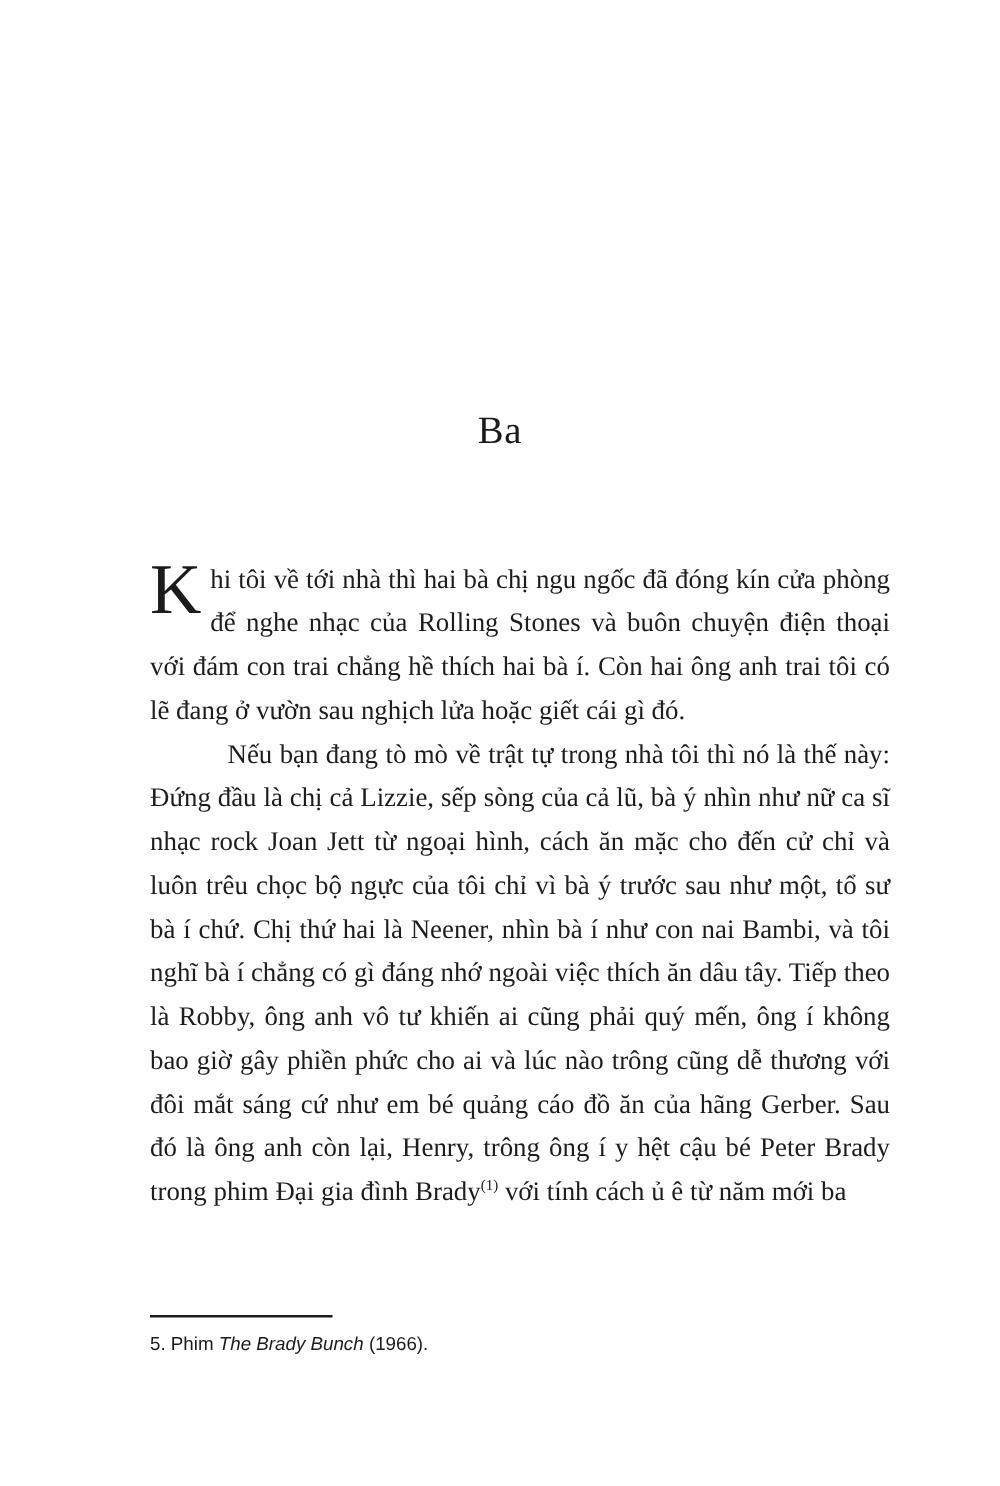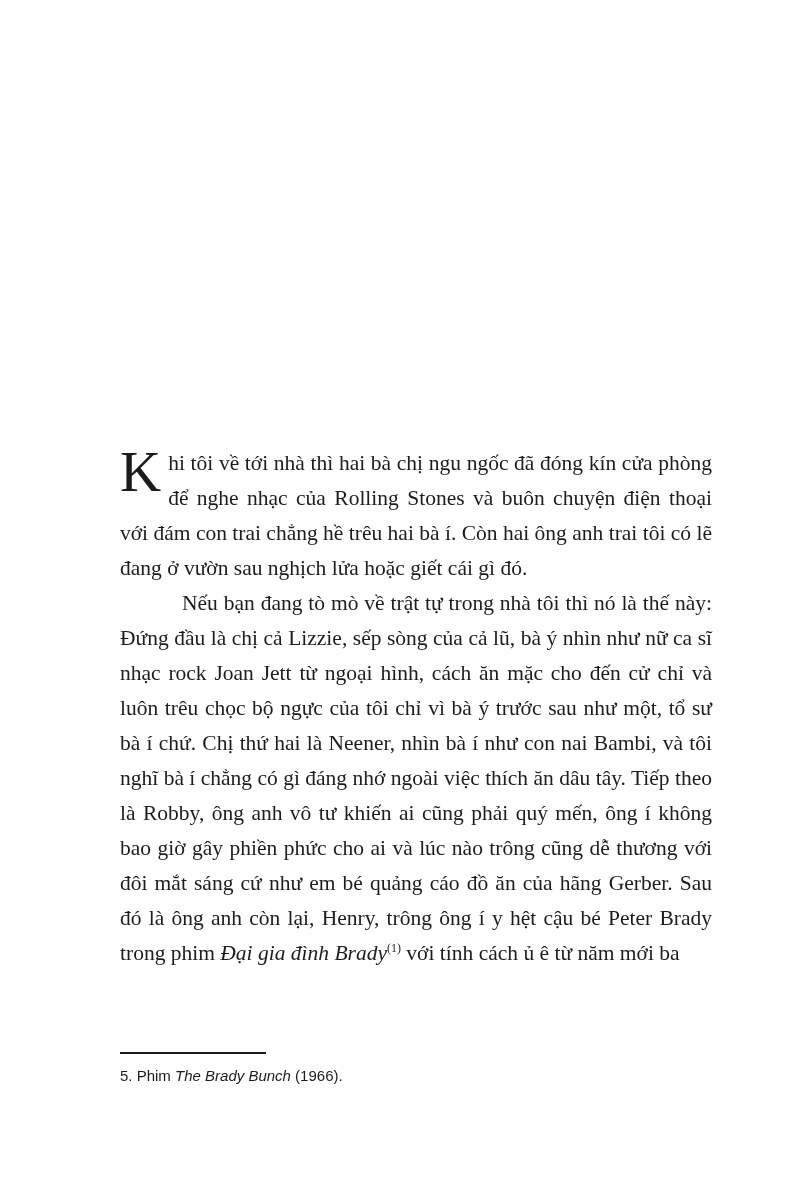--- a/index.html
+++ b/index.html
@@ -52,21 +52,20 @@
 
   .dropcap {
     float: left;
     font-size: 57px;
     line-height: 48px;
     padding: 2px 7px 0 0;
     color: #1b1b1b;
   }
 
   .book-italic {
-    font-style: italic;
   }
 
   sup.fn-marker {
     font-size: 12px;
     font-style: normal;
     vertical-align: super;
     line-height: 0;
   }
 
   .footnote-block {
@@ -92,24 +91,25 @@
 
   .footnote-text i {
     font-style: italic;
   }
 </style>
 </head>
 <body>
 
 <div class="page">
 
+  <h1 class="chapter-title">Ba</h1>
 
   <div class="body-text">
 
-    <p class="para first"><span class="dropcap">K</span><span>hi tôi về tới nhà thì hai bà chị ngu ngốc đã đóng kín cửa phòng để nghe nhạc của Rolling Stones và buôn chuyện điện thoại với đám con trai chẳng hề trêu hai bà í. Còn hai ông anh trai tôi có lẽ đang ở vườn sau nghịch lửa hoặc giết cái gì đó.</span></p>
+    <p class="para first"><span class="dropcap">K</span><span>hi tôi về tới nhà thì hai bà chị ngu ngốc đã đóng kín cửa phòng để nghe nhạc của Rolling Stones và buôn chuyện điện thoại với đám con trai chẳng hề thích hai bà í. Còn hai ông anh trai tôi có lẽ đang ở vườn sau nghịch lửa hoặc giết cái gì đó.</span></p>
 
     <p class="para indent"><span>Nếu bạn đang tò mò về trật tự trong nhà tôi thì nó là thế này: Đứng đầu là chị cả Lizzie, sếp sòng của cả lũ, bà ý nhìn như nữ ca sĩ nhạc rock Joan Jett từ ngoại hình, cách ăn mặc cho đến cử chỉ và luôn trêu chọc bộ ngực của tôi chỉ vì bà ý trước sau như một, tổ sư bà í chứ. Chị thứ hai là Neener, nhìn bà í như con nai Bambi, và tôi nghĩ bà í chẳng có gì đáng nhớ ngoài việc thích ăn dâu tây. Tiếp theo là Robby, ông anh vô tư khiến ai cũng phải quý mến, ông í không bao giờ gây phiền phức cho ai và lúc nào trông cũng dễ thương với đôi mắt sáng cứ như em bé quảng cáo đồ ăn của hãng Gerber. Sau đó là ông anh còn lại, Henry, trông ông í y hệt cậu bé Peter Brady trong phim </span><span class="book-italic">Đại gia đình Brady</span><sup class="fn-marker">(1)</sup><span> với tính cách ủ ê từ năm mới ba</span></p>
 
   </div>
 
   <div class="footnote-block">
     <div class="footnote-rule"></div>
     <p class="footnote-text"><span>5. Phim </span><i>The Brady Bunch</i><span> (1966).</span></p>
   </div>
 

